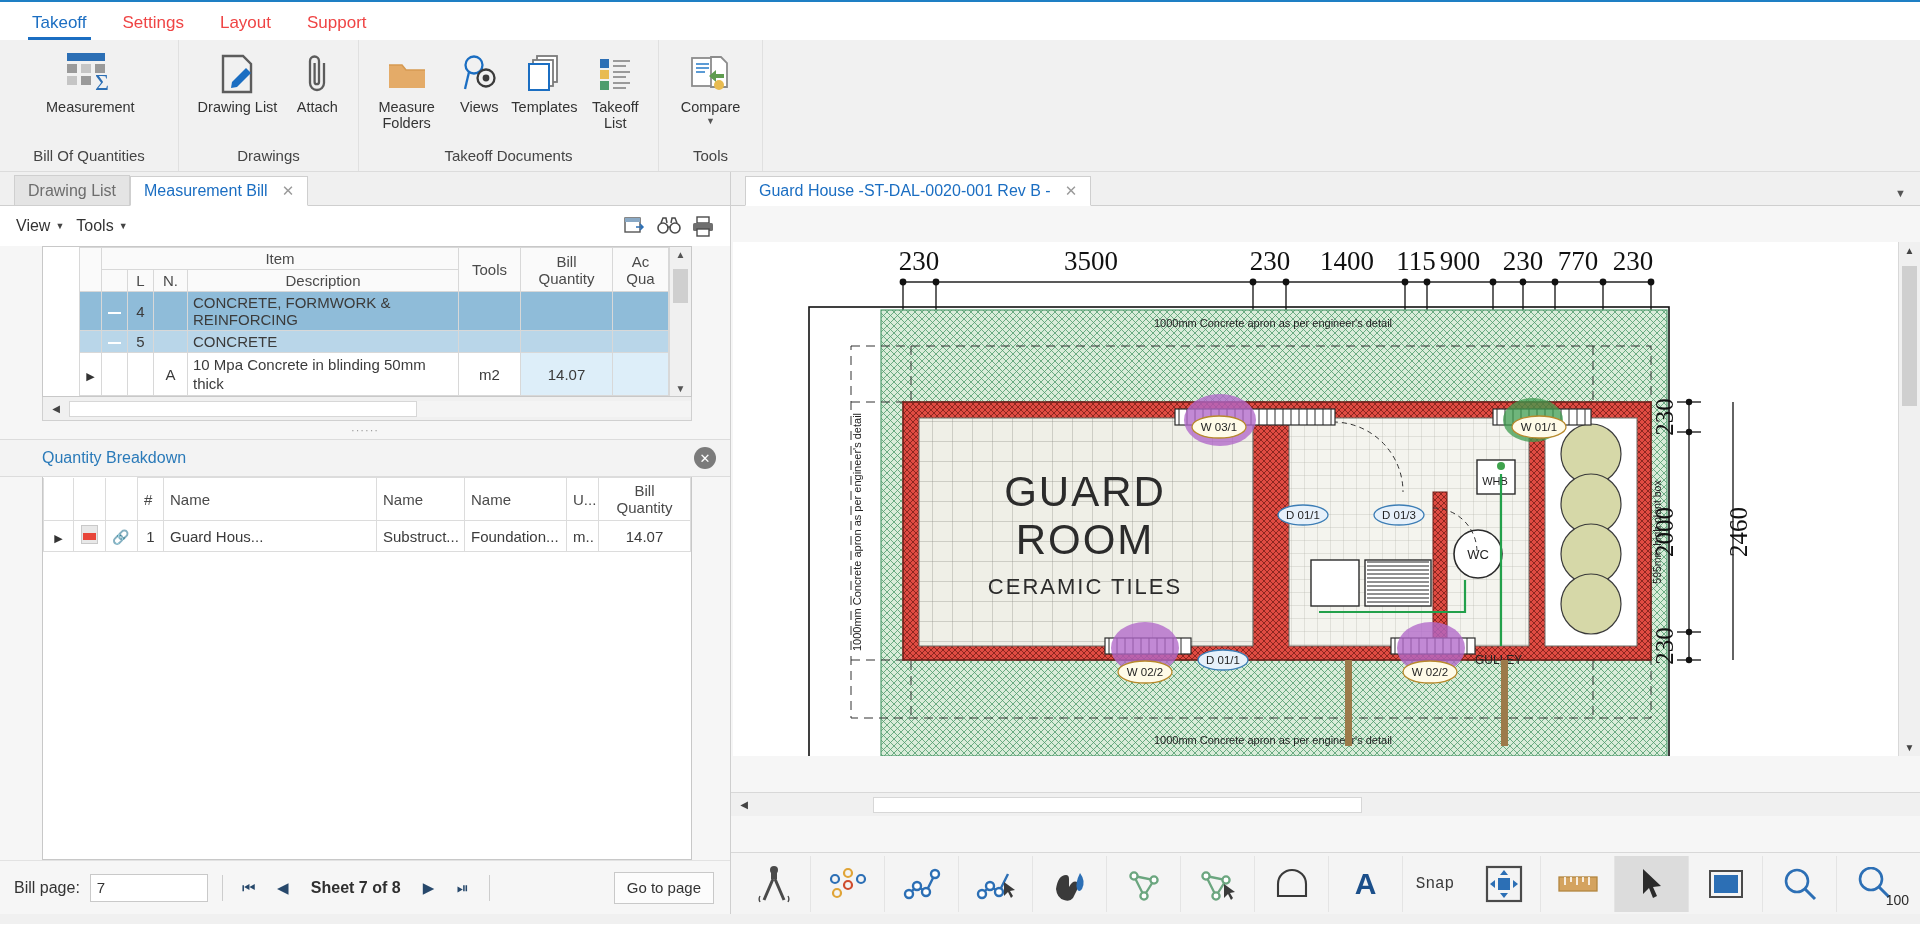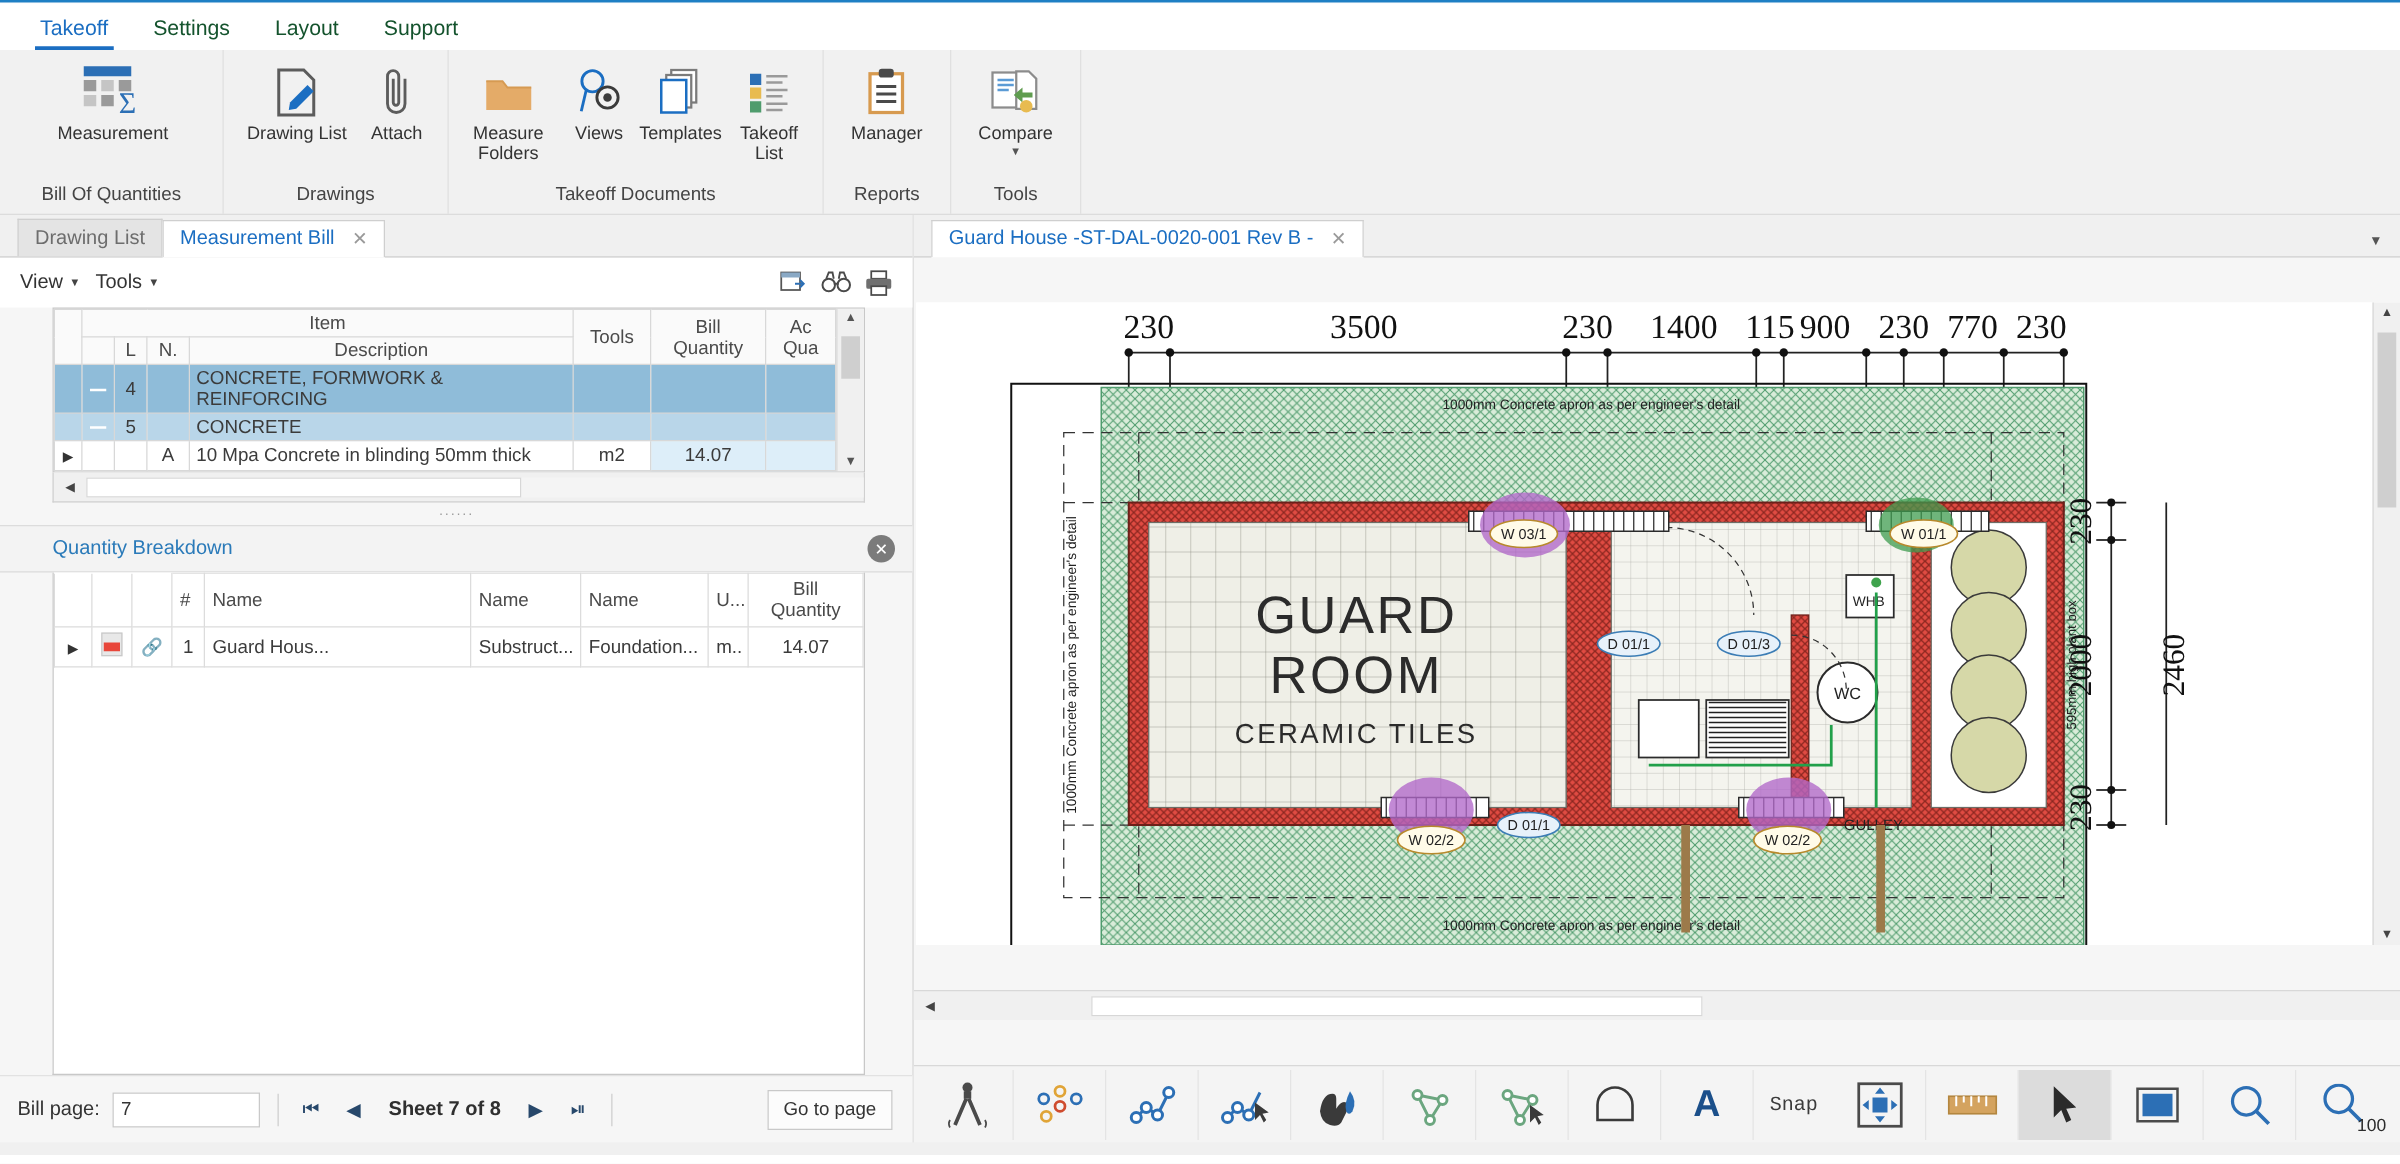--- a/index.html
+++ b/index.html
@@ -11,21 +11,21 @@
     background:#ffffff; overflow:hidden;
     -webkit-font-smoothing:antialiased;
   }
   .app { width:1920px; height:924px; display:flex; flex-direction:column; background:#f0f0f0; }
 
   
   .topline { height:3px; background:#ffffff; border-top:2px solid #1e7fc4; }
 
   
   .ribbon-tabs { height:37px; background:#ffffff; display:flex; align-items:flex-end; padding-left:14px; }
-  .rtab { padding:4px 18px 7px 18px; font-size:17px; color:#14532d; cursor:pointer; position:relative; }
+  .rtab { padding:4px 18px 7px 18px; font-size:17px; color:#ef4444; cursor:pointer; position:relative; }
   .rtab.active { color:#1b6ec2; font-weight:400; }
   .rtab.active:after { content:""; position:absolute; left:14px; right:14px; bottom:0; height:3px; background:#1b6ec2; }
 
   
   .ribbon { background:#f1f1f1; height:132px; display:flex; align-items:stretch; border-bottom:1px solid #dcdcdc; }
   .rgroup { display:flex; flex-direction:column; position:relative; padding:0 6px; }
   .rgroup + .rgroup { border-left:1px solid #e0e0e0; }
   .rgroup-items { flex:1; display:flex; align-items:flex-start; padding-top:6px; }
   .rgroup-title { height:26px; line-height:22px; text-align:center; font-size:15px; color:#444; }
   .rbtn { width:auto; min-width:62px; padding:2px 9px; display:flex; flex-direction:column; align-items:center; cursor:pointer; border-radius:2px; }
@@ -46,21 +46,21 @@
   .tabs-caret { position:absolute; right:14px; bottom:6px; color:#555; font-size:11px; }
 
   
   .lp-toolbar { height:40px; background:#ffffff; display:flex; align-items:center; padding:0 10px; }
   .menu-btn { font-size:16px; color:#333; padding:2px 6px; cursor:pointer; display:flex; align-items:center; gap:5px; }
   .menu-btn .cv { font-size:9px; color:#444; }
   .lp-toolbar .spacer { flex:1; }
   .tb-ico { width:34px; height:30px; display:flex; align-items:center; justify-content:center; cursor:pointer; }
 
   
-  .grid-wrap { background:#ffffff; margin:0 38px 0 42px; border:1px solid #c8c8c8; }
+  .grid-wrap { background:#ffffff; margin:0 38px 0 42px; border:1px solid #c8c8c8;padding-left:36px; }
   table.grid { border-collapse:collapse; width:100%; table-layout:fixed; font-size:15px; }
   table.grid th, table.grid td { border:1px solid #d8d8d8; padding:2px 5px; font-weight:400; color:#3b3b3b; vertical-align:middle; }
   table.grid thead th { background:#fafafa; text-align:center; color:#4a4a4a; }
   .col-sel { width:22px; } .col-exp { width:26px; } .col-l { width:26px; } .col-n { width:34px; }
   .col-unit { width:62px; } .col-bq { width:92px; } .col-aq { width:56px; }
   .row-grp1 td { background:#8fbcd9; color:#ffffff; }
   .row-grp2 td { background:#b9d6e9; color:#ffffff; }
   .row-plain td { background:#ffffff; }
   .cell-hl { background:#ddeef9 !important; }
   .tc { text-align:center; } .tr { text-align:center; }
@@ -223,37 +223,20 @@
               <rect x="21" y="31" width="17" height="2" fill="#9a9a9a"></rect>
                 <rect x="21" y="36" width="13" height="2" fill="#9a9a9a"></rect>
             </svg>
           </div>
           <div class="lbl">Takeoff List</div>
         </div>
       </div>
       <div class="rgroup-title">Takeoff Documents</div>
     </div>
 
-    <div class="rgroup" style="width:102px">
-      <div class="rgroup-items" style="justify-content:center">
-        <div class="rbtn">
-          <div class="ico">
-            <svg width="46" height="46" viewBox="0 0 46 46">
-              <rect x="10" y="8" width="26" height="31" fill="#fff" stroke="#d79a4f" stroke-width="2.6"></rect>
-              <rect x="17" y="4" width="12" height="7" rx="2.5" fill="#4a4a4a"></rect>
-              <rect x="15" y="17" width="16" height="2.4" fill="#4a4a4a"></rect>
-              <rect x="15" y="23" width="16" height="2.4" fill="#4a4a4a"></rect>
-              <rect x="15" y="29" width="16" height="2.4" fill="#4a4a4a"></rect>
-            </svg>
-          </div>
-          <div class="lbl">Manager</div>
-        </div>
-      </div>
-      <div class="rgroup-title">Reports</div>
-    </div>
 
     <div class="rgroup" style="width:104px">
       <div class="rgroup-items" style="justify-content:center">
         <div class="rbtn">
           <div class="ico">
             <svg width="46" height="44" viewBox="0 0 46 44">
               <rect x="5" y="6" width="22" height="28" fill="#fff" stroke="#8c8c8c" stroke-width="1.8"></rect>
               <rect x="9" y="11" width="13" height="2" fill="#5b9bd5"></rect>
                 <rect x="9" y="15" width="13" height="2" fill="#5b9bd5"></rect>
                 <rect x="9" y="19" width="9" height="2" fill="#5b9bd5"></rect>

